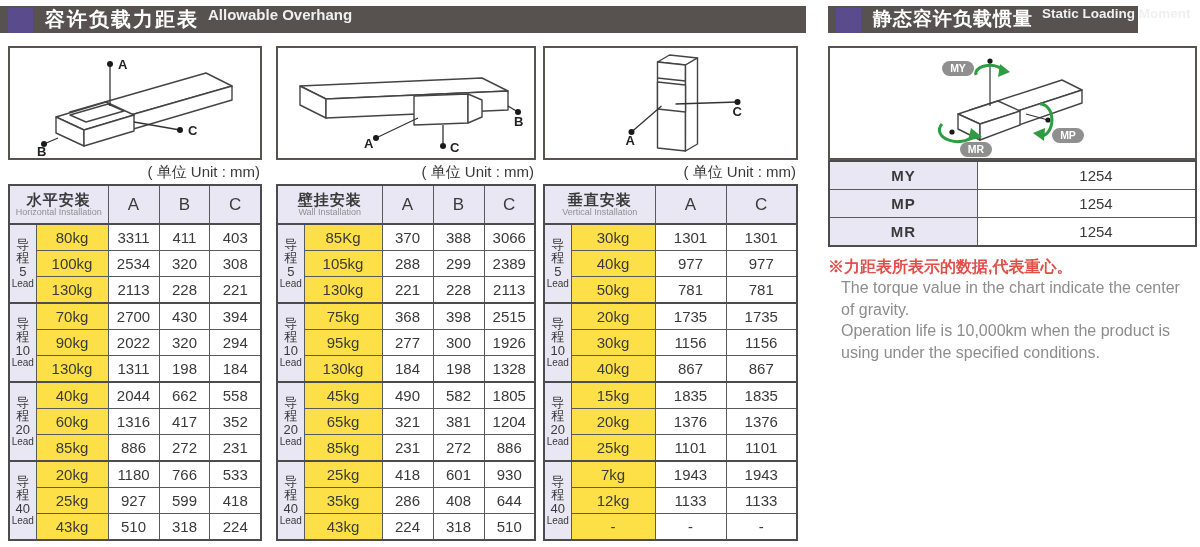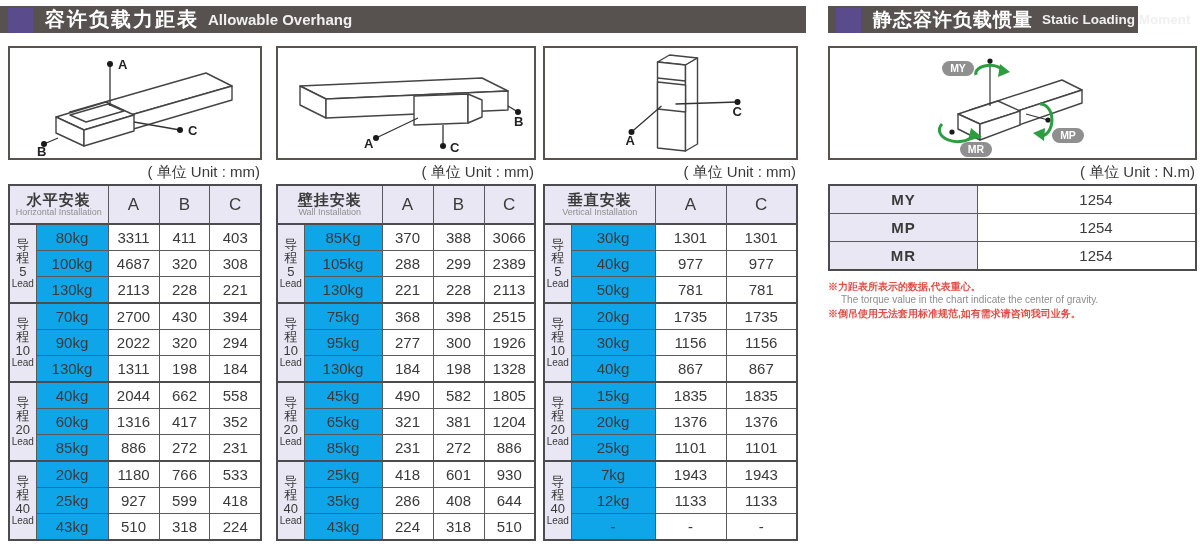--- a/index.html
+++ b/index.html
@@ -1,20 +1,20 @@
 <!DOCTYPE html>
 <html><head>
 <meta charset="utf-8">
 <style>
   html,body{margin:0;padding:0;background:#fff;}
   .page{position:relative;width:1200px;height:547px;background:#fff;overflow:hidden;
         font-family:"Liberation Sans",sans-serif;color:#3a3a3a;}
 
   
-  .titlebar{position:absolute;top:6px;height:27px;background:#575250;display:flex;align-items:center;}
+  .titlebar{position:absolute;top:6px;height:27px;background:#575250;display:flex;}
   .titlebar .accent{position:absolute;left:8px;top:2px;width:25px;height:25px;background:#5a4b8c;}
   .titlebar .tcn{margin-left:45px;font-size:20px;font-weight:bold;color:#fff;letter-spacing:2px;white-space:nowrap;}
   .titlebar .ten{margin-left:9px;font-size:15px;font-weight:bold;color:#f0f0f0;white-space:nowrap;}
   .bar-left{left:0;width:806px;}
   .bar-right{left:828px;width:310px;}
   .bar-right .tcn{font-size:19px;letter-spacing:1px;}
   .bar-right .ten{font-size:13.5px;}
 
   
   .col{position:absolute;top:46px;}
@@ -27,35 +27,35 @@
   .gtable{border:2px solid #4c4c4e;}
   .gtable th,.gtable td{border:1px solid #595a5c;text-align:center;vertical-align:middle;padding:0;color:#3a3a3a;}
   .gtable thead th{background:#e9e7f3;border-bottom:2px solid #4c4c4e;height:37px;}
   .namecell .ncn{display:block;font-size:15px;font-weight:bold;letter-spacing:1px;line-height:1.15;}
   .namecell .nen{display:block;font-size:9px;font-weight:normal;color:#8f8f8f;line-height:1.1;}
   .colh{font-size:17px;font-weight:normal;}
   .gtable tbody td{height:25px;font-size:15px;background:#fff;}
   .gtable .leadcell{background:#e9e7f3;padding:2px 0;line-height:1.05;}
   .gtable .leadcell .lcn,.gtable .leadcell .lnum{display:block;font-size:13px;}
   .gtable .leadcell .len{display:block;font-size:10px;}
-  .gtable .wcell{background:#0ea5e9;margin-top:44px;}
+  .gtable .wcell{background:#fde047;margin-top:44px;}
   .gtable tr.gfirst td{border-top:2px solid #4c4c4e;}
   .c-lead{width:27px;}
   .c-w{width:72px;}
   .t2 .c-w{width:78px;}
   .t3 .c-w{width:84px;}
 
   
   .mtable{border:2px solid #4c4c4e;}
   .mtable td{border:1px solid #595a5c;height:25px;text-align:center;font-size:15px;color:#3a3a3a;}
   .mtable .mlabel{background:#e9e7f3;width:145px;font-weight:bold;letter-spacing:1px;}
   .mtable .mvalue{background:#fff;padding-left:20px;}
 
   
-  .notes{margin-top:9px;font-size:10px;line-height:1.34;}
+  .notes{margin-top:9px;font-size:16px;line-height:1.34;}
   .note-cn{color:#e04f48;font-weight:bold;}
   .note-en{color:#8d8d8d;padding-left:13px;}
 
   
   .dletter{font-size:13px;font-weight:bold;fill:#222;}
   .pilltext{font-size:10.5px;font-weight:bold;fill:#fff;}
 </style>
 </head>
 <body>
 
@@ -125,21 +125,21 @@
               <span class="lnum">5</span>
               <span class="len">Lead</span>
             </td>
             <td class="wcell">80kg</td>
             <td class="vcell">3311</td>
             <td class="vcell">411</td>
             <td class="vcell">403</td>
           </tr>
           <tr class="">
             <td class="wcell">100kg</td>
-            <td class="vcell">4687</td>
+            <td class="vcell">2534</td>
             <td class="vcell">320</td>
             <td class="vcell">308</td>
           </tr>
           <tr class="">
             <td class="wcell">130kg</td>
             <td class="vcell">2113</td>
             <td class="vcell">228</td>
             <td class="vcell">221</td>
           </tr>
           <tr class="gfirst">
@@ -522,38 +522,37 @@
         <g>
           <rect x="112" y="13" width="32" height="15" rx="7.5" fill="#8f8f8f"></rect>
           <text class="pilltext" x="128" y="24" text-anchor="middle">MY</text>
           <rect x="222" y="80" width="32" height="15" rx="7.5" fill="#8f8f8f"></rect>
           <text class="pilltext" x="238" y="91" text-anchor="middle">MP</text>
           <rect x="130" y="94" width="32" height="15" rx="7.5" fill="#8f8f8f"></rect>
           <text class="pilltext" x="146" y="105" text-anchor="middle">MR</text>
         </g>
       </svg>
     </div>
-    <div class="unit">( 单位 Unit : N.m)</div>
     <table class="mtable">
       <tbody>
         <tr>
           <td class="mlabel">MY</td>
           <td class="mvalue">1254</td>
         </tr>
         <tr>
           <td class="mlabel">MP</td>
           <td class="mvalue">1254</td>
         </tr>
         <tr>
           <td class="mlabel">MR</td>
           <td class="mvalue">1254</td>
         </tr>
       </tbody>
     </table>
 
     <div class="notes">
       <div class="note-cn">※力距表所表示的数据,代表重心。</div>
       <div class="note-en">The torque value in the chart indicate the center of gravity.</div>
-      <div class="note-cn">※倒吊使用无法套用标准规范,如有需求请咨询我司业务。</div>
+      <div class="note-en">Operation life is 10,000km when the product is using under the specified conditions.</div>
     </div>
   </div>
 
 </div>
 
 </body></html>

